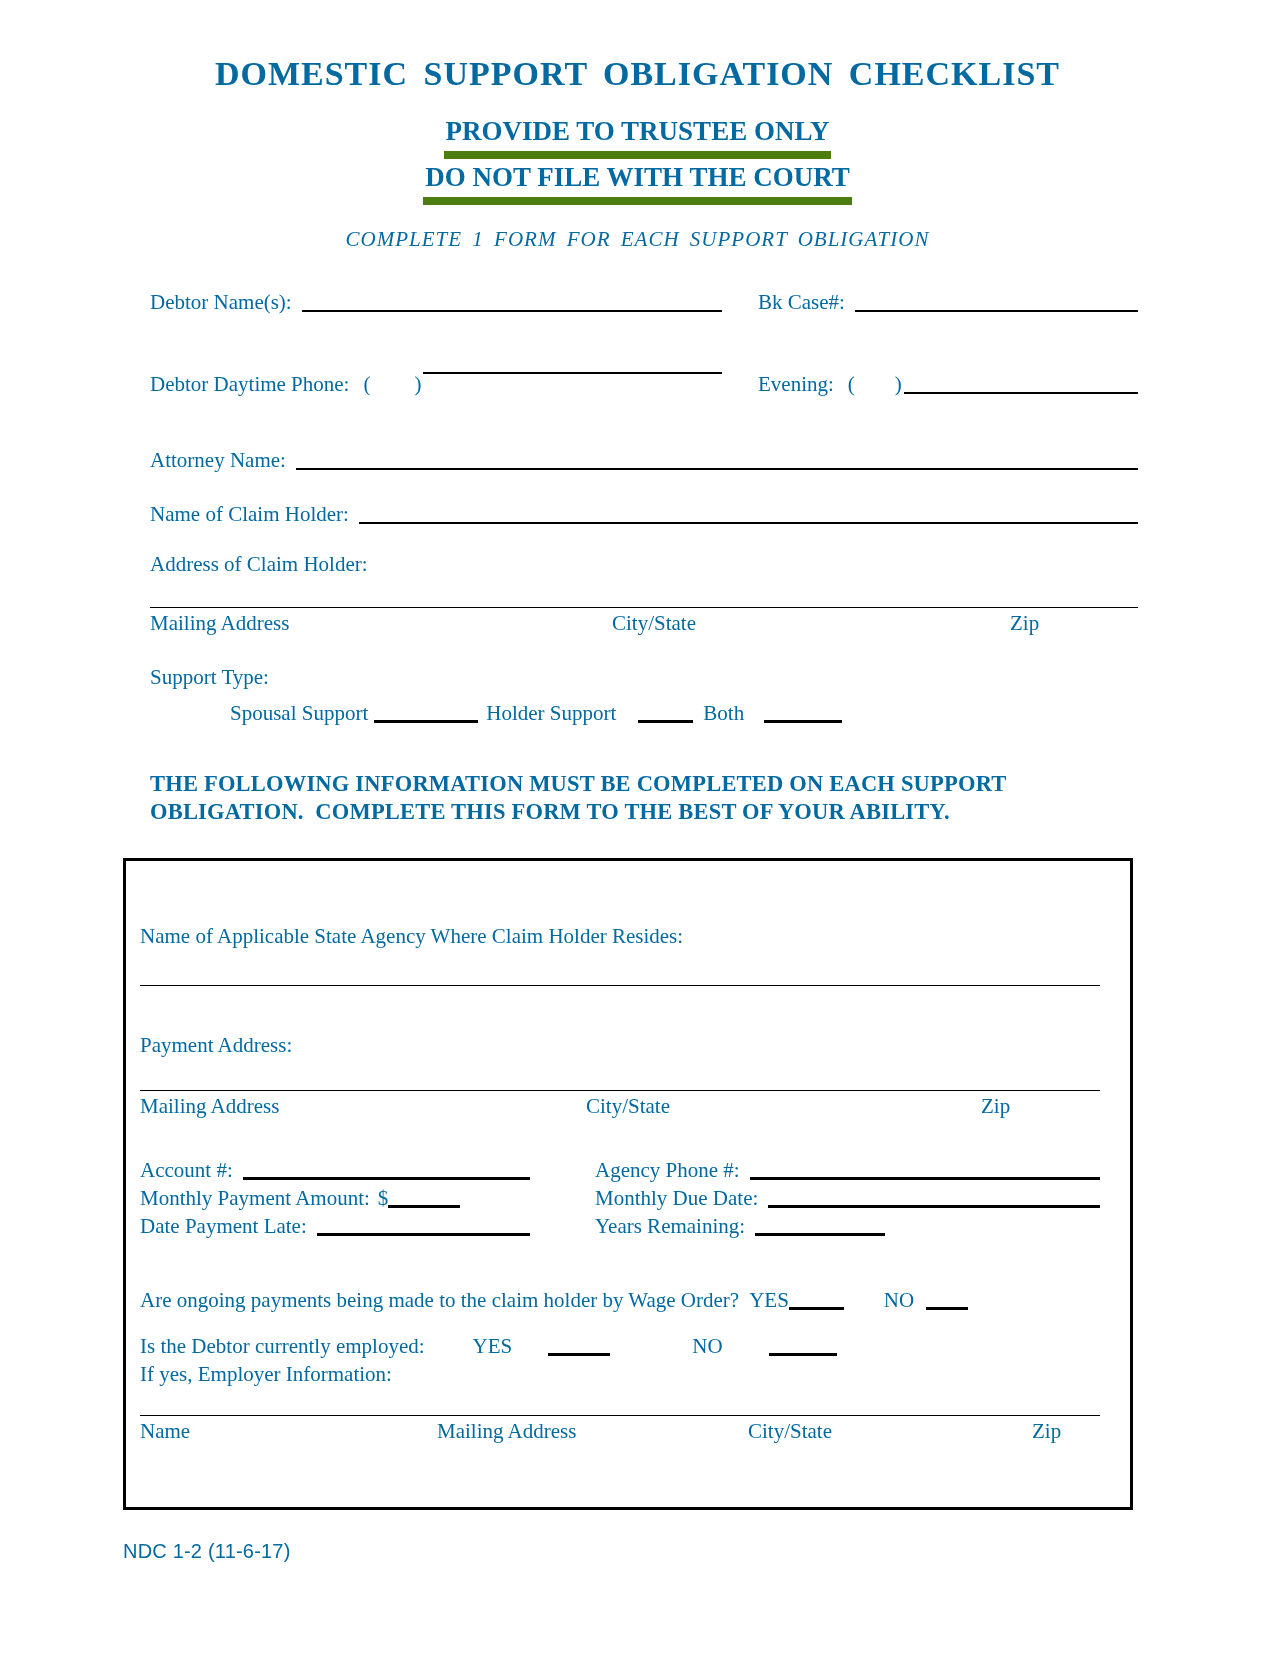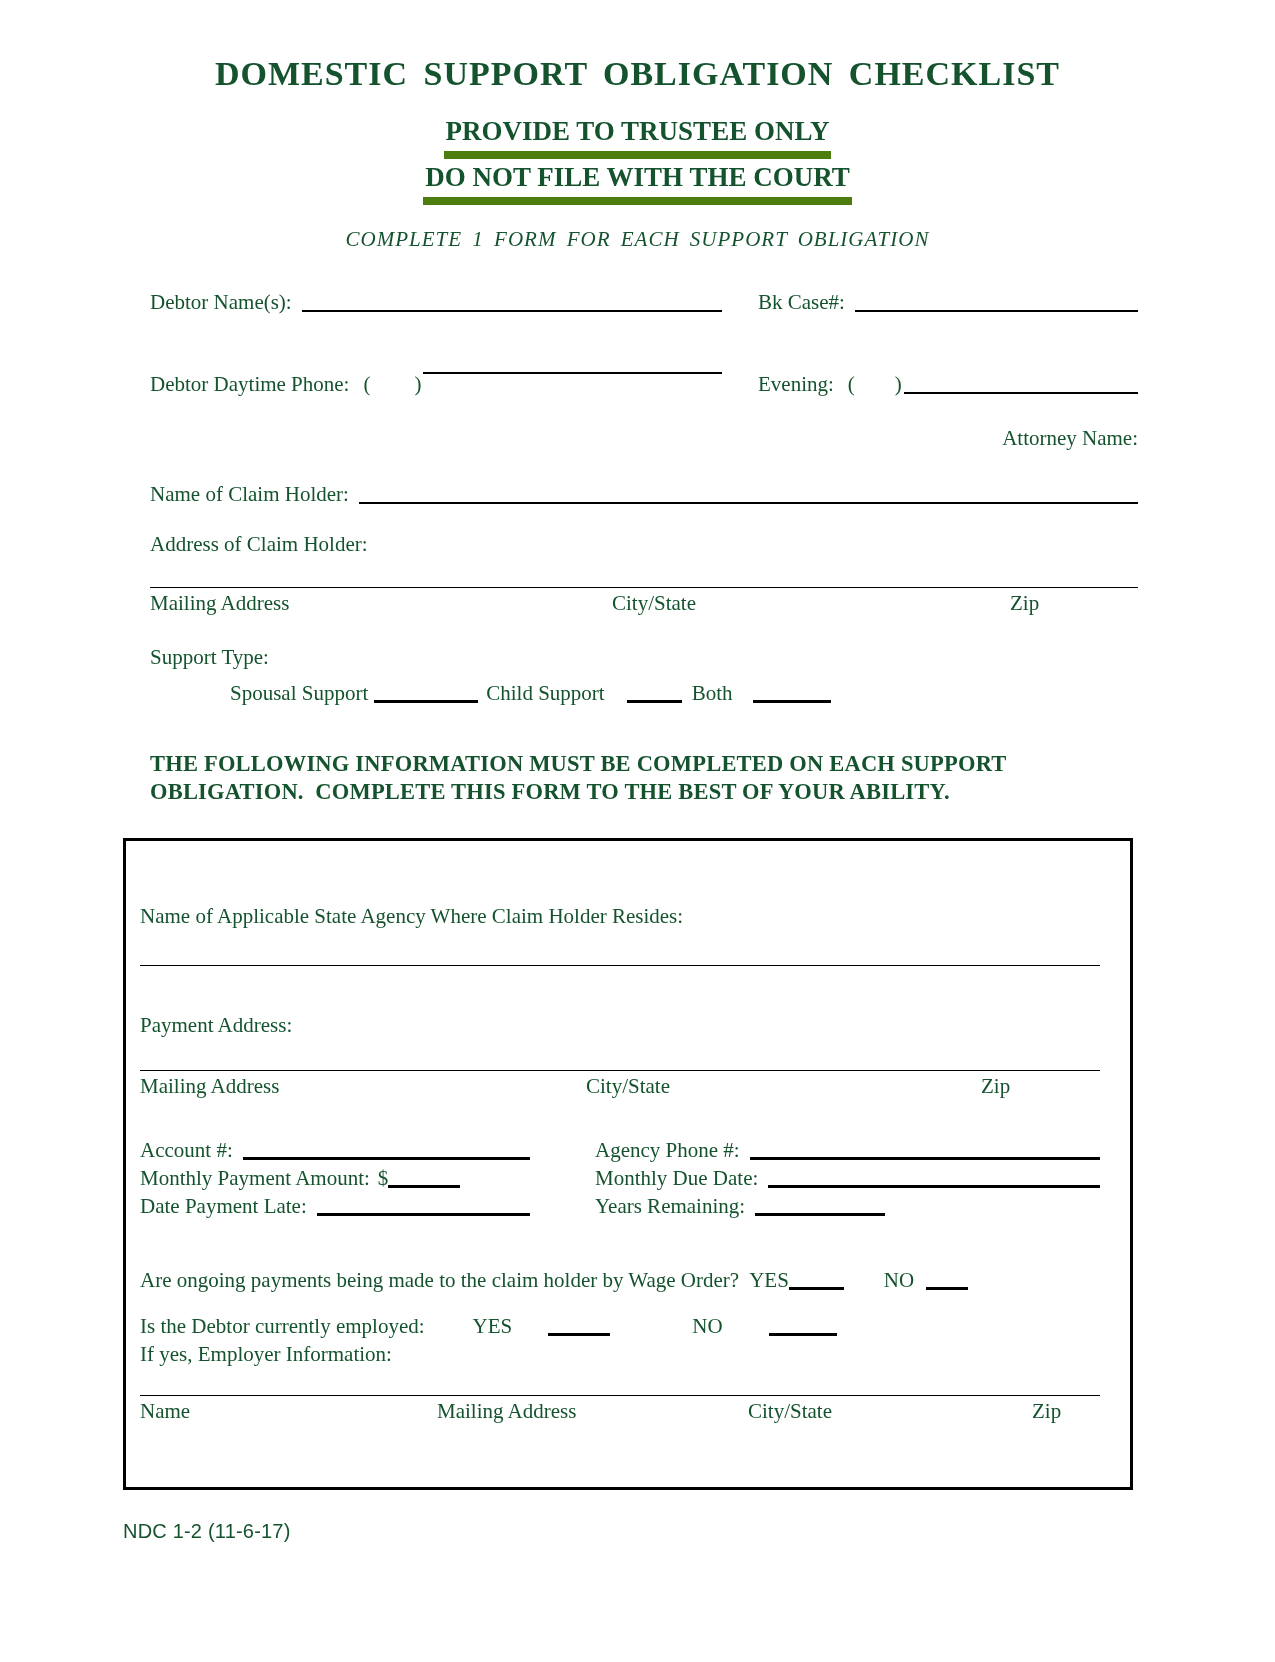--- a/index.html
+++ b/index.html
@@ -1,19 +1,19 @@
 <!DOCTYPE html>
 <html><head>
 <meta charset="utf-8">
 <style>
   html,body { margin:0; padding:0; background:#ffffff; }
   .page {
     position:relative;
     width:1275px; height:1662px;
-    background:#fff; color:#14532d;
+    background:#fff; color:#0369a1;
     font-family:"Liberation Serif","DejaVu Serif",serif;
     font-size:21px;
     box-sizing:border-box;
     padding-top:55px;
     overflow:hidden;
   }
   .center { text-align:center; }
   .title {
     font-size:34px; font-weight:bold;
     letter-spacing:1px; word-spacing:6px;
@@ -98,21 +98,21 @@
       </div>
       <div style="width:36px;"></div>
       <div style="display:flex;align-items:flex-end;flex:1;">
         <span class="lbl">Evening:</span>
         <span class="lbl" style="margin-left:14px;">(</span>
         <span class="lbl" style="margin-left:40px;">)</span>
         <span class="wline" style="margin-left:2px;"></span>
       </div>
     </div>
 
-    <div class="row" style="margin-top:28px;flex-direction:column;">
+    <div class="row" style="margin-top:48px;">
       <span class="lbl">Attorney Name:</span>
       <span class="wline"></span>
     </div>
 
     <div class="row" style="margin-top:26px;">
       <span class="lbl">Name of Claim Holder:</span>
       <span class="wline"></span>
     </div>
 
     <div class="row" style="margin-top:22px;">
@@ -127,21 +127,21 @@
       <span class="lbl">Zip</span>
     </div>
 
     <div class="row" style="margin-top:26px;">
       <span class="lbl">Support Type:</span>
     </div>
     <div class="row" style="margin-top:6px;height:30px;">
       <span style="width:80px;"></span>
       <span class="lbl">Spousal Support</span>
       <span class="wline thick fix" style="width:104px;margin-left:6px;"></span>
-      <span class="lbl" style="margin-left:8px;">Child Support</span>
+      <span class="lbl" style="margin-left:8px;">Holder Support</span>
       <span class="wline thick fix" style="width:55px;margin-left:22px;"></span>
       <span class="lbl" style="margin-left:10px;">Both</span>
       <span class="wline thick fix" style="width:78px;margin-left:20px;"></span>
     </div>
 
     <div class="notice">THE FOLLOWING INFORMATION MUST BE COMPLETED ON EACH SUPPORT OBLIGATION.&nbsp; COMPLETE THIS FORM TO THE BEST OF YOUR ABILITY.</div>
 
   </div>
 
   <div class="agency-box">

